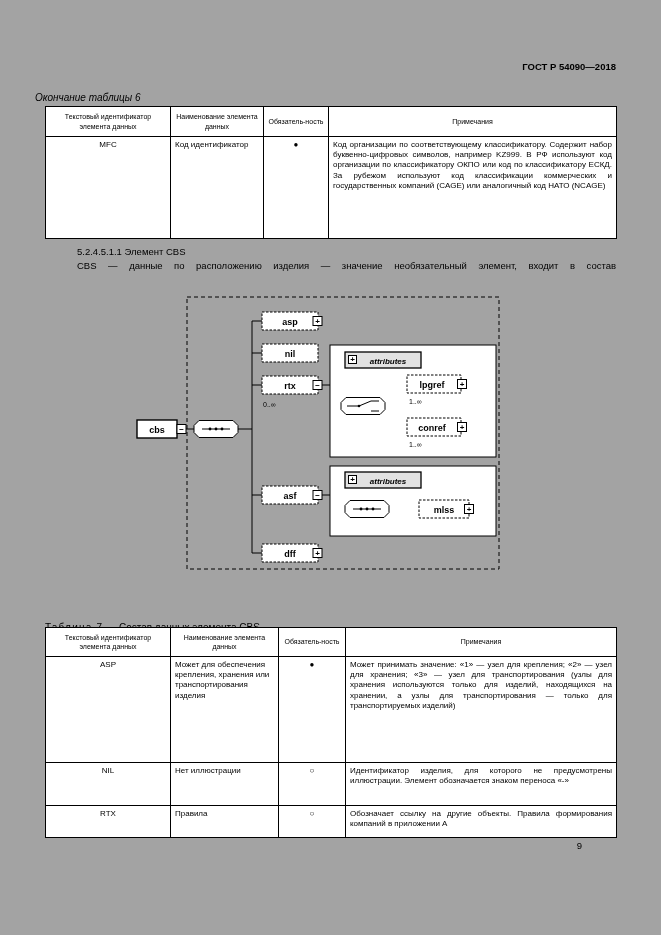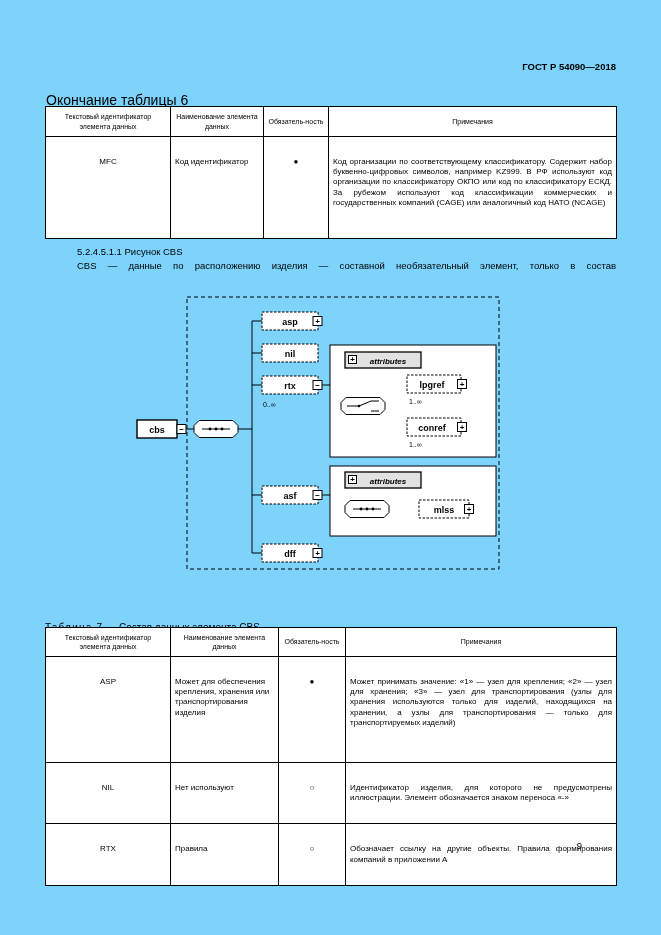--- a/index.html
+++ b/index.html
@@ -1,26 +1,26 @@
 <!DOCTYPE html>
 <html><head>
 <meta charset="utf-8">
 <style>
   html,body{margin:0;padding:0;}
   body{width:661px;height:935px;background:#fff;color:#000;font-family:"Liberation Sans",sans-serif;}
-  .page{position:relative;width:661px;height:935px;background:#7dd3fc;overflow:hidden;}
+  .page{position:relative;width:661px;height:935px;background:#a3a3a3;overflow:hidden;}
   .abs{position:absolute;}
 
   .doc-header{top:61px;left:45px;width:571px;text-align:right;font-size:9.5px;font-weight:700;}
-  .cont-caption{top:92px;left:46px;font-size:14px;}
+  .cont-caption{top:92px;left:35px;font-size:10px;font-style:italic;}
 
   table.gost{position:absolute;left:45px;border-collapse:collapse;table-layout:fixed;background:#fff;}
   .gost th,.gost td{border:1px solid #000;overflow:hidden;}
   .gost th{font-weight:400;font-size:7px;line-height:1.3;text-align:center;vertical-align:middle;padding:2px 3px;}
-  .gost td{font-size:8px;line-height:1.28;vertical-align:top;padding:20px 4px;}
+  .gost td{font-size:8px;line-height:1.28;vertical-align:top;padding:3px 4px;}
   .c-id{text-align:center;}
   .c-mand{text-align:center;font-size:7px;padding-top:5px;}
   .c-notes{text-align:justify;margin-top:20px;}
   #table6{top:106px;width:571px;}
   #table6 thead tr{height:30px;}
   #table6 tbody tr{height:102px;}
   #table7{top:627px;width:571px;}
   #table7 thead tr{height:29px;}
   #table7 .r-asp{height:106px;}
   #table7 .r-nil{height:43px;}
@@ -78,24 +78,24 @@
     <tbody>
       <tr>
         <td class="c-id">MFC</td>
         <td class="c-name">Код идентификатор</td>
         <td class="c-mand">●</td>
         <td class="c-notes">Код организации по соответствующему классификатору. Содержит набор буквенно-цифровых символов, например KZ999. В РФ используют код организации по классификатору ОКПО или код по классификатору ЕСКД. За рубежом используют код классификации коммерческих и государственных компаний (CAGE) или аналогичный код НАТО (NCAGE)</td>
       </tr>
     </tbody>
   </table>
 
-  <div class="abs section-heading">5.2.4.5.1.1 Рисунок CBS</div>
+  <div class="abs section-heading">5.2.4.5.1.1 Элемент CBS</div>
 
   <div class="abs para">
-    <div class="p-line1">CBS — данные по расположению изделия — составной необязательный элемент, только в состав</div>
+    <div class="p-line1">CBS — данные по расположению изделия — значение необязательный элемент, входит в состав</div>
   </div>
 
   <svg class="schema" width="378" height="284" viewBox="0 0 378 284">
 
     <path class="ln" d="M54 138 H62 M106 138 H120 M120 30 V262 M120 30 H130 M120 62 H130 M120 94 H130 M120 204 H130 M120 262 H130"></path>
     <path class="ln" d="M190 94 H203 V115 H209"></path>
     <path class="ln" d="M253 115 H265 M265 93 V136 M265 93 H275 M265 136 H275"></path>
     <path class="ln" d="M190 204 H203 V218 H213"></path>
     <path class="ln" d="M257 218 H287"></path>
 
@@ -218,21 +218,21 @@
     </thead>
     <tbody>
       <tr class="r-asp">
         <td class="c-id">ASP</td>
         <td class="c-name">Может для обеспечения крепления, хранения или транспортирования изделия</td>
         <td class="c-mand">●</td>
         <td class="c-notes">Может принимать значение: «1» — узел для крепления; «2» — узел для хранения; «3» — узел для транспортирования (узлы для хранения используются только для изделий, находящихся на хранении, а узлы для транспортирования — только для транспортируемых изделий)</td>
       </tr>
       <tr class="r-nil">
         <td class="c-id">NIL</td>
-        <td class="c-name">Нет используют</td>
+        <td class="c-name">Нет иллюстрации</td>
         <td class="c-mand">○</td>
         <td class="c-notes">Идентификатор изделия, для которого не предусмотрены иллюстрации. Элемент обозначается знаком переноса «-»</td>
       </tr>
       <tr class="r-rtx">
         <td class="c-id">RTX</td>
         <td class="c-name">Правила</td>
         <td class="c-mand">○</td>
         <td class="c-notes">Обозначает ссылку на другие объекты. Правила формирования компаний в приложении А</td>
       </tr>
     </tbody>

